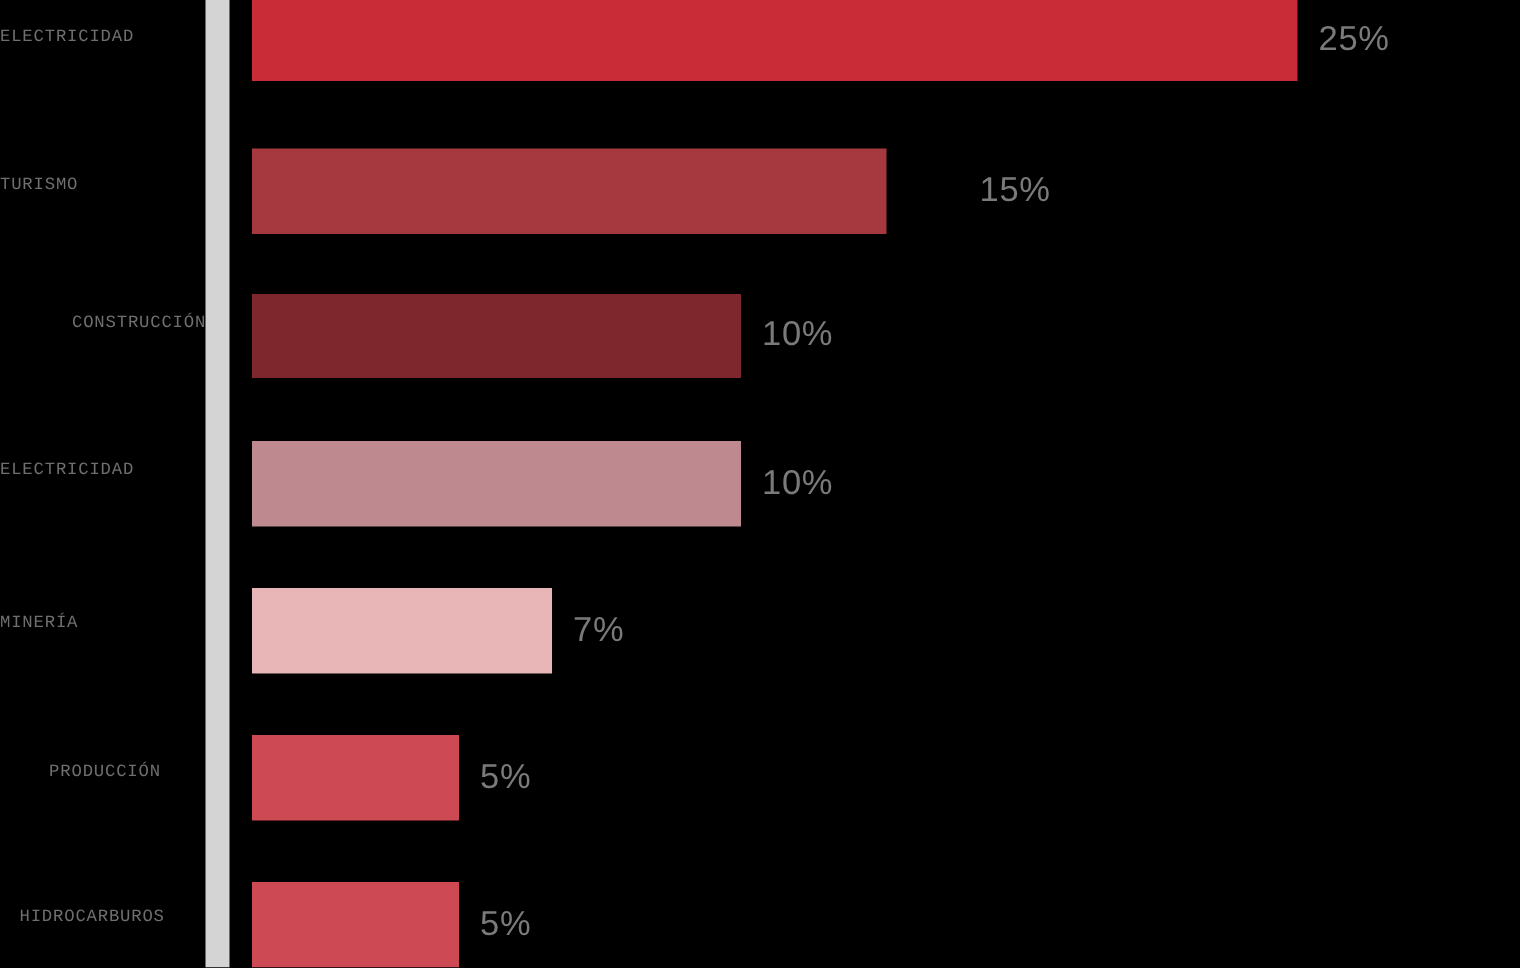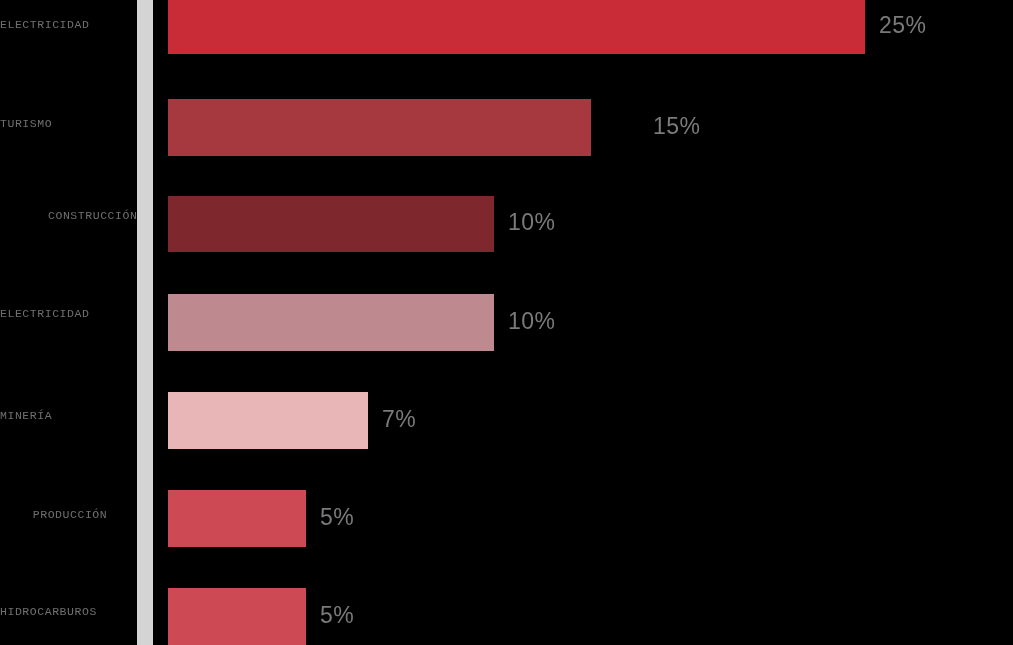--- a/index.html
+++ b/index.html
@@ -103,20 +103,20 @@
       <div class="bar-label" style="top: 409px;">MINERÍA</div>
       <div class="bar-row" style="top: 392px; height: 57px;">
         <div class="bar-rect" style="width: 200px; background: rgb(232, 182, 182);"></div>
         <div class="bar-value" style="left: 367px; top: 14px;">7%</div>
       </div>
       <div class="bar-label indented" style="top: 508px;">PRODUCCIÓN</div>
       <div class="bar-row" style="top: 490px; height: 57px;">
         <div class="bar-rect" style="width: 138px; background: rgb(205, 74, 85);"></div>
         <div class="bar-value" style="left: 305px; top: 14px;">5%</div>
       </div>
-      <div class="bar-label" style="top: 605px;">HIDROCARBUROS</div>
+      <div class="bar-label" style="top: 605px; padding-left: 13px;">HIDROCARBUROS</div>
       <div class="bar-row" style="top: 588px; height: 57px;">
         <div class="bar-rect" style="width: 138px; background: rgb(205, 74, 85);"></div>
         <div class="bar-value" style="left: 305px; top: 14px;">5%</div>
       </div>
     </div>
 
 </div>
 
 </body></html>

